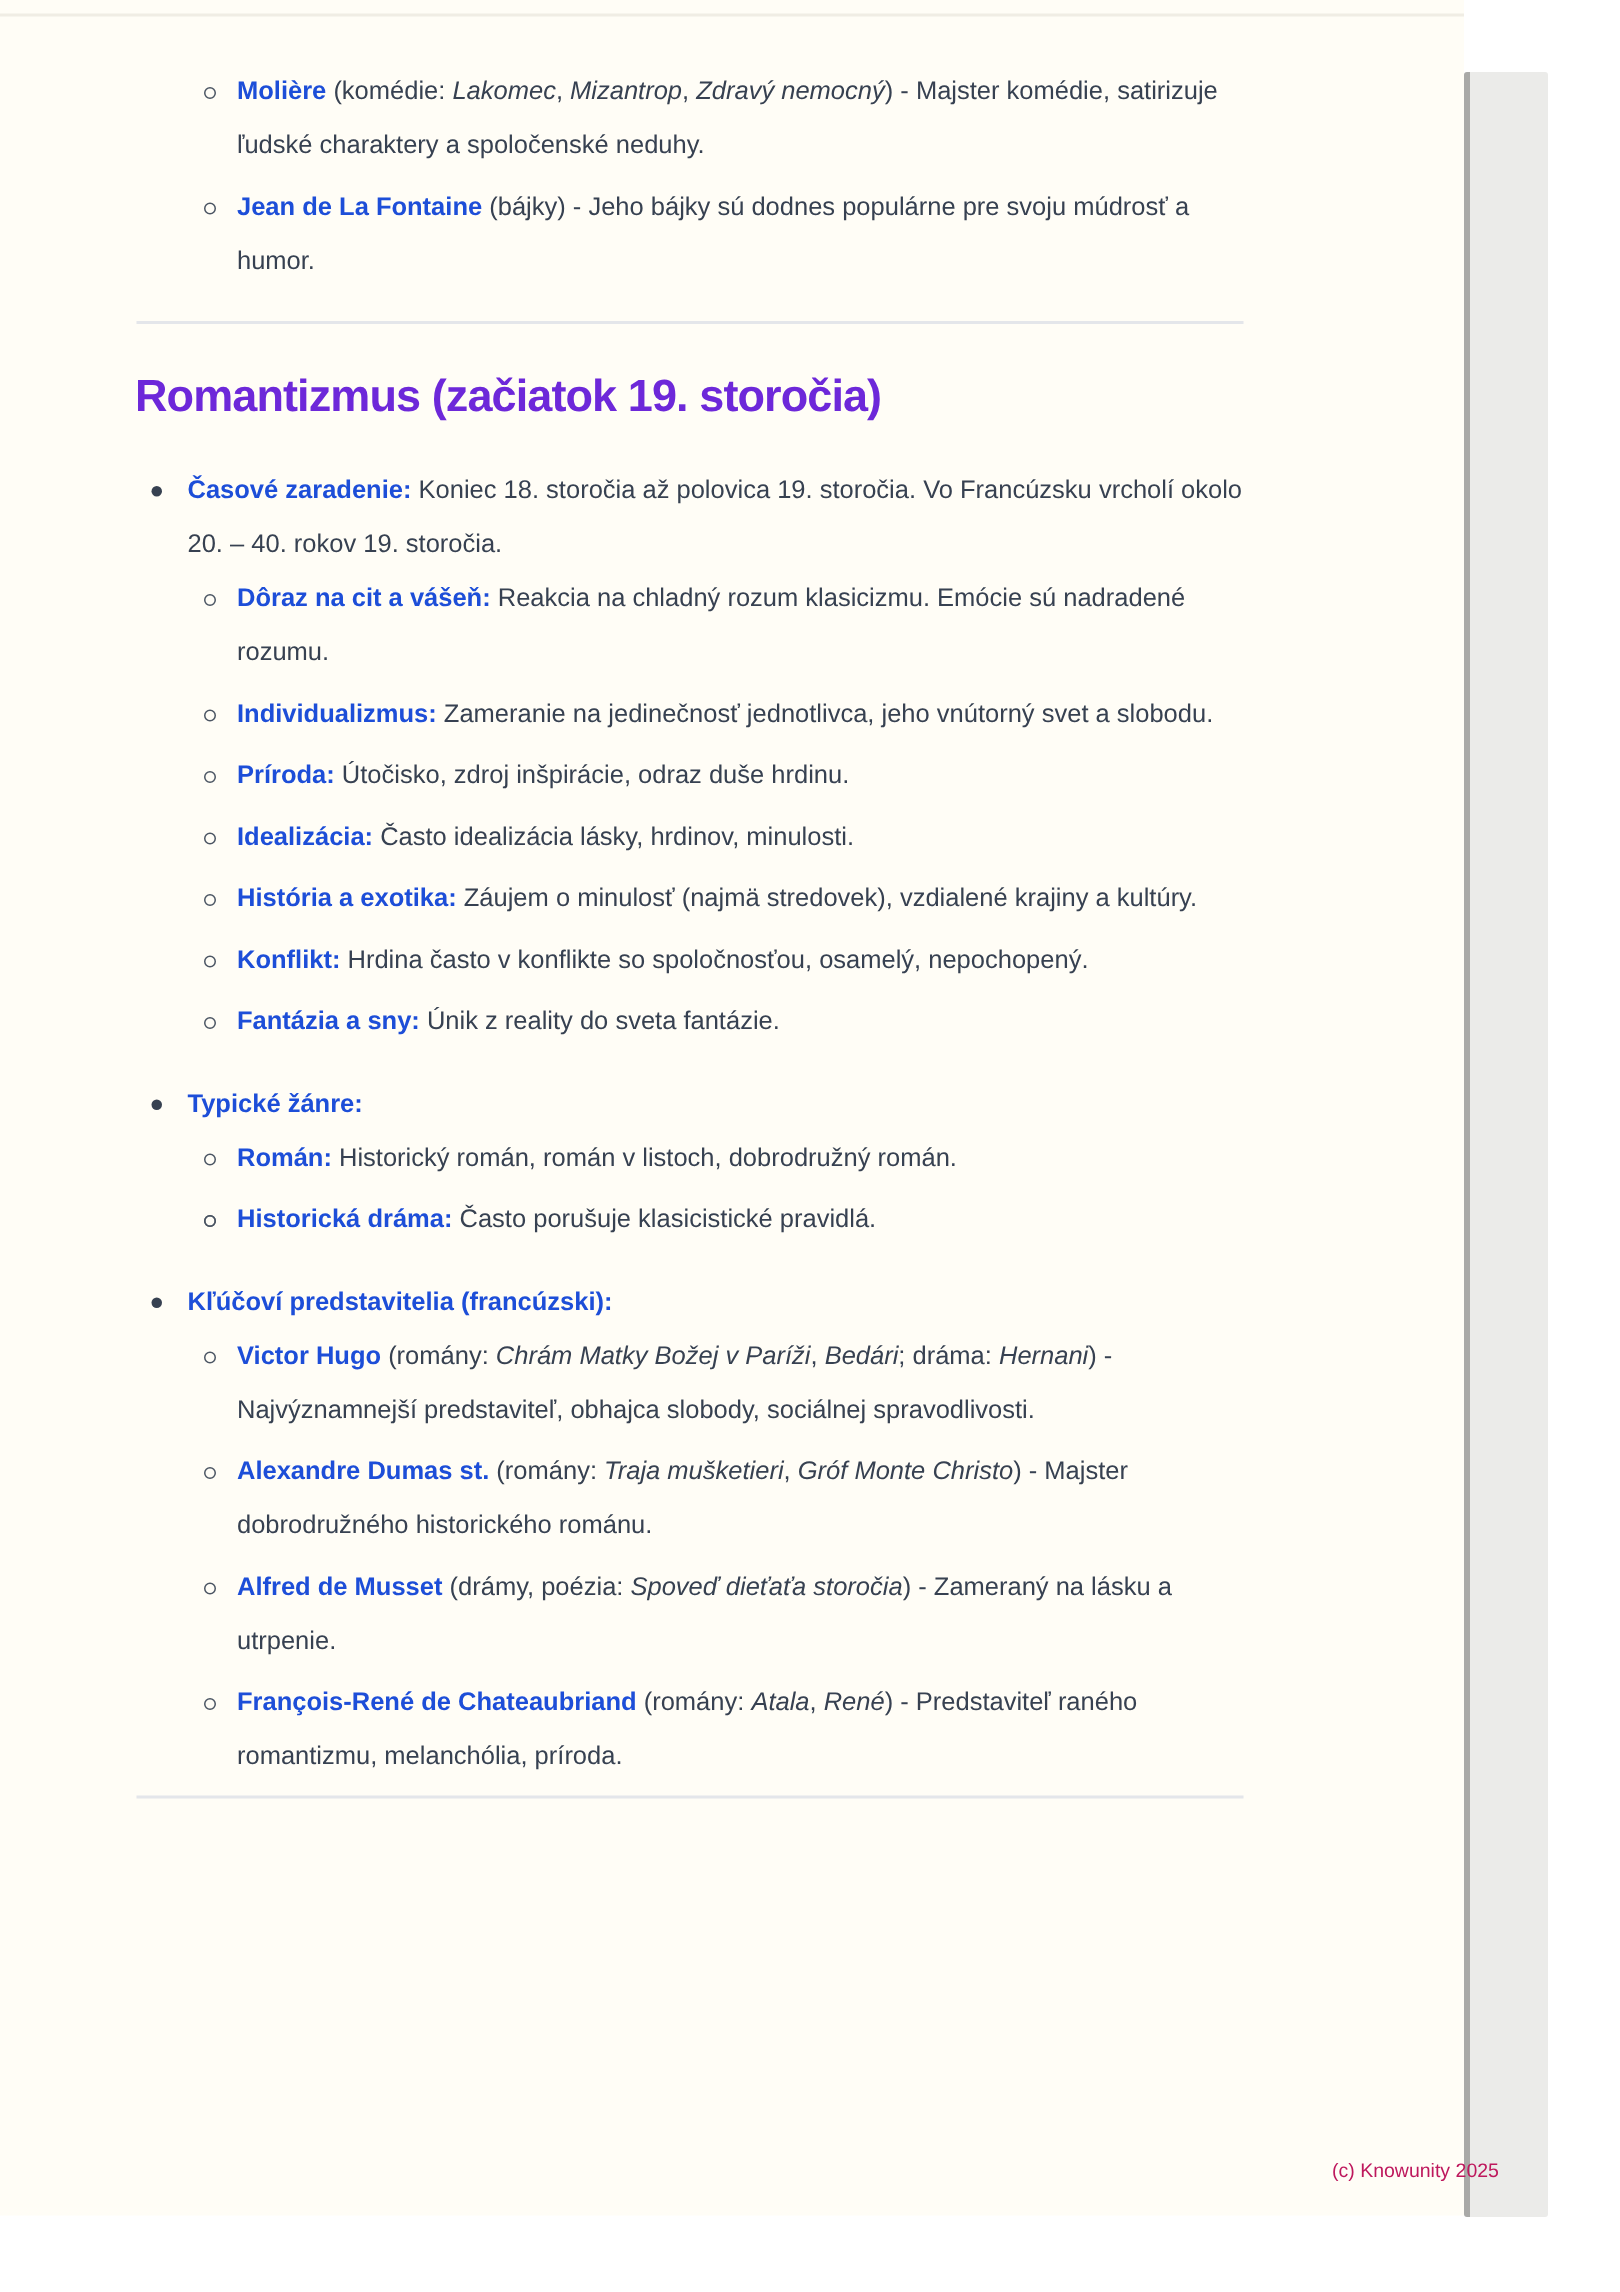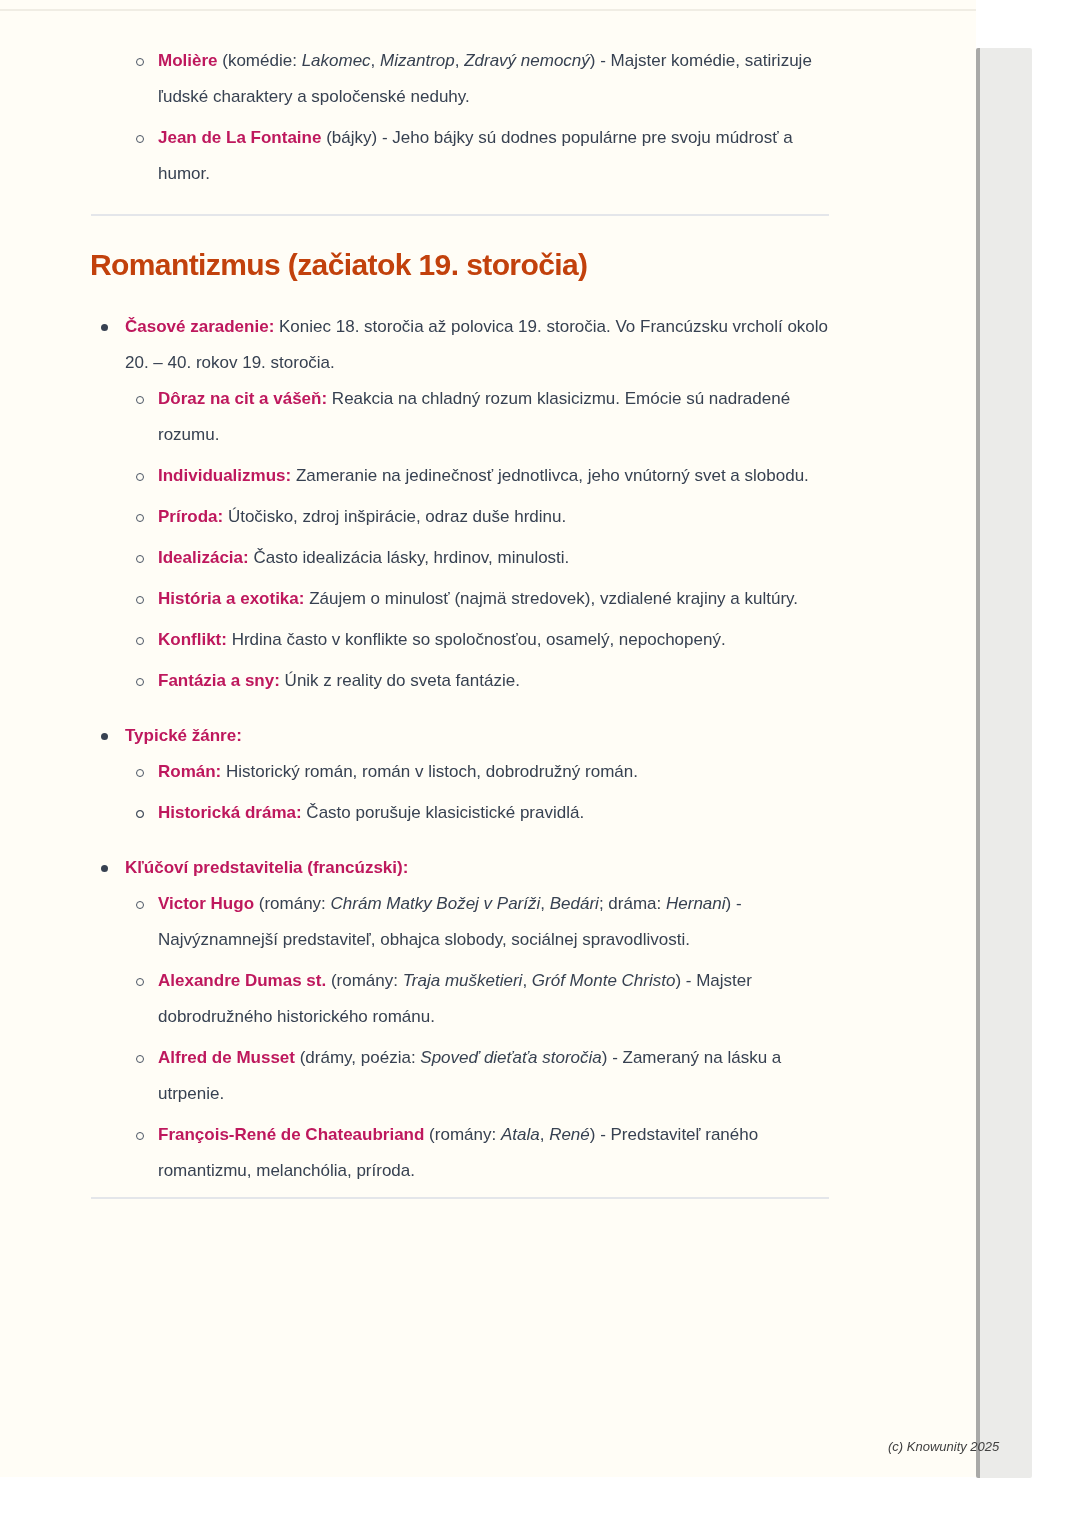--- a/index.html
+++ b/index.html
@@ -21,37 +21,37 @@
     position:relative;font-size:17px;line-height:36px;color:#374151;margin-top:5px;
   }
   .li.l1{padding-left:35px;}
   .li.l2{padding-left:68px;}
   .li.tight{margin-top:0;}
   .li.loose{margin-top:19px;}
   .list > .li:first-child{margin-top:0;}
   .bullet{position:absolute;top:15px;border-radius:50%;}
   .l1 > .bullet{left:11px;width:7px;height:7px;background:#374151;}
   .l2 > .bullet{left:46px;width:8px;height:8px;border:1.5px solid #4b5563;background:transparent;box-sizing:border-box;}
-  .b{font-weight:700;color:#be185d;}
+  .b{font-weight:700;color:#1d4ed8;}
   .i{font-style:italic;}
   .divider{width:738px;height:2px;background:#e4e6ea;border:none;}
   .divider.top-div{margin-top:22px;}
   .divider.bottom-div{margin-top:8px;}
   .heading{
-    font-size:30px;line-height:38px;font-weight:700;color:#c2410c;
+    font-size:30px;line-height:38px;font-weight:700;color:#6d28d9;
     letter-spacing:-0.6px;margin:30px 0 25px 0;
   }
   .scrollstrip{
     position:absolute;left:976px;top:48px;width:56px;height:1430px;
     background:#ebebe9;border-left:4px solid #a9a9a7;box-sizing:border-box;
     border-radius:2px;
   }
   .watermark{
     position:absolute;left:888px;top:1438px;font-size:13px;line-height:18px;
-    color:#404040;white-space:nowrap;z-index:5;font-style:italic;
+    color:#be185d;white-space:nowrap;z-index:5;
   }
 </style>
 </head>
 <body>
 
 <div class="page">
   <div class="topline"></div>
   <div class="content">
     <div class="list">
         <div class="li l2"><span class="bullet"></span><span><span class="b">Molière</span><span> (komédie: </span><span class="i">Lakomec</span><span>, </span><span class="i">Mizantrop</span><span>, </span><span class="i">Zdravý nemocný</span><span>) - Majster komédie, satirizuje ľudské charaktery a spoločenské neduhy.</span></span></div>

